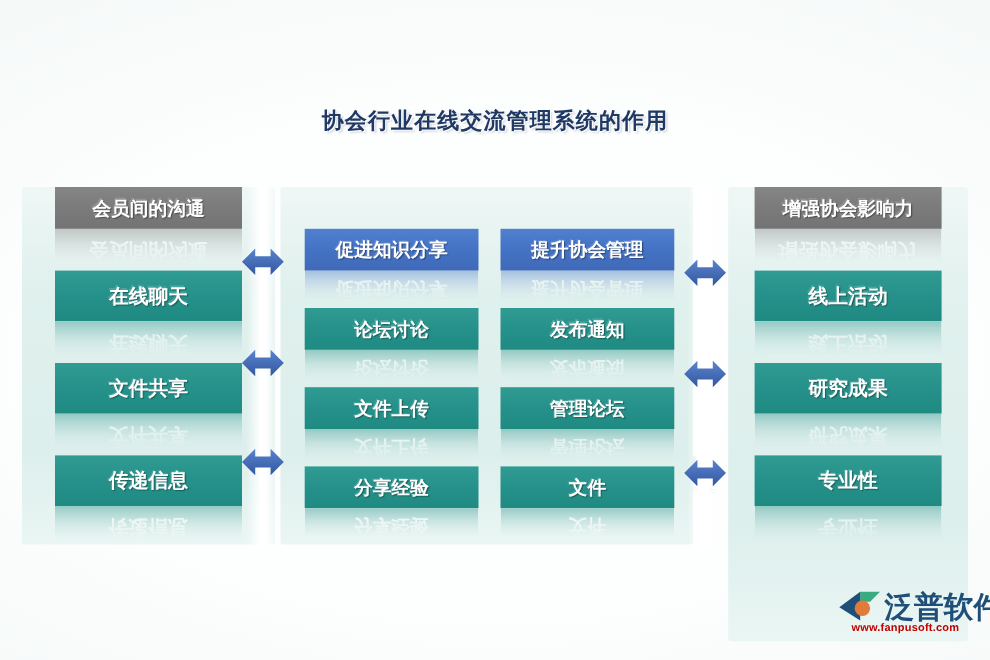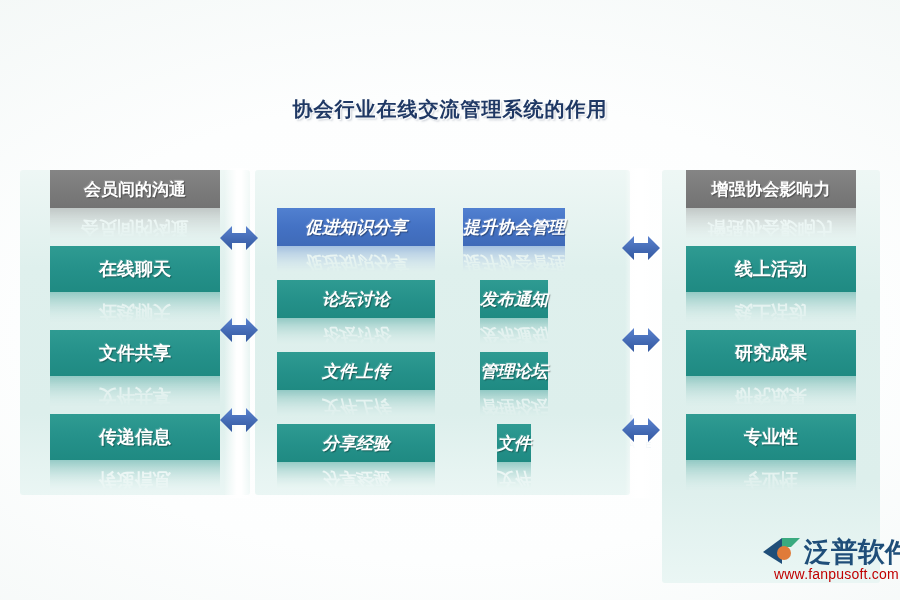--- a/index.html
+++ b/index.html
@@ -75,21 +75,21 @@
     height: 42px;
   }
 
   
   .panel {
     position: absolute;
     background: linear-gradient(180deg, #eef7f5 0%, #dff0ed 30%, #ddefec 75%, #eaf6f4 100%);
     border-radius: 3px;
   }
   #panel-left   { left: 20px;  top: 170px; width: 230px; height: 325px; }
-  #panel-center { left: 255px; top: 170px; width: 375px; height: 325px; font-style: italic; }
+  #panel-center { left: 255px; top: 170px; width: 375px; height: 325px; }
   #panel-right  { left: 662px; top: 170px; width: 218px; height: 413px; }
 
   
   .column {
     position: absolute;
     top: 0;
     display: flex;
     flex-direction: column;
   }
   .box-wrap {
@@ -146,21 +146,21 @@
   #col-left  { left: 30px; }
   #col-right { left: 24px; }
   .side-col .box { height: 46px; font-size: 18px; }
   .side-col .box.gray { height: 38px; font-size: 17px; }
   .side-col .reflect { height: 32px; }
   .side-col .reflect .r-inner { font-size: 18px; }
 
   
   .mid-col { width: 158px; }
   #col-mid-1 { left: 22px; top: 38px; }
-  #col-mid-2 { left: 180px; top: 38px; align-items: center; }
+  #col-mid-2 { left: 200px; top: 38px; }
   .mid-col .box { height: 38px; font-size: 17px; }
   .mid-col .reflect { height: 28px; }
   .mid-col .reflect .r-inner { font-size: 17px; }
 
   
   .arrow-glow {
     position: absolute;
     width: 30px;
     top: 168px;
     height: 330px;
@@ -188,22 +188,22 @@
     font-size: 27px;
     font-weight: bold;
     color: #1f4e79;
     letter-spacing: 0px;
     white-space: nowrap;
   }
   #logo .logo-url {
     position: absolute;
     left: 12px;
     top: 32px;
-    font-size: 14px;
-    font-weight: normal;
+    font-size: 10px;
+    font-weight: bold;
     color: #c00000;
     letter-spacing: .2px;
     white-space: nowrap;
   }
   #logo .logo-mark {
     position: absolute;
     left: 0;
     top: 2px;
     width: 40px;
     height: 30px;

